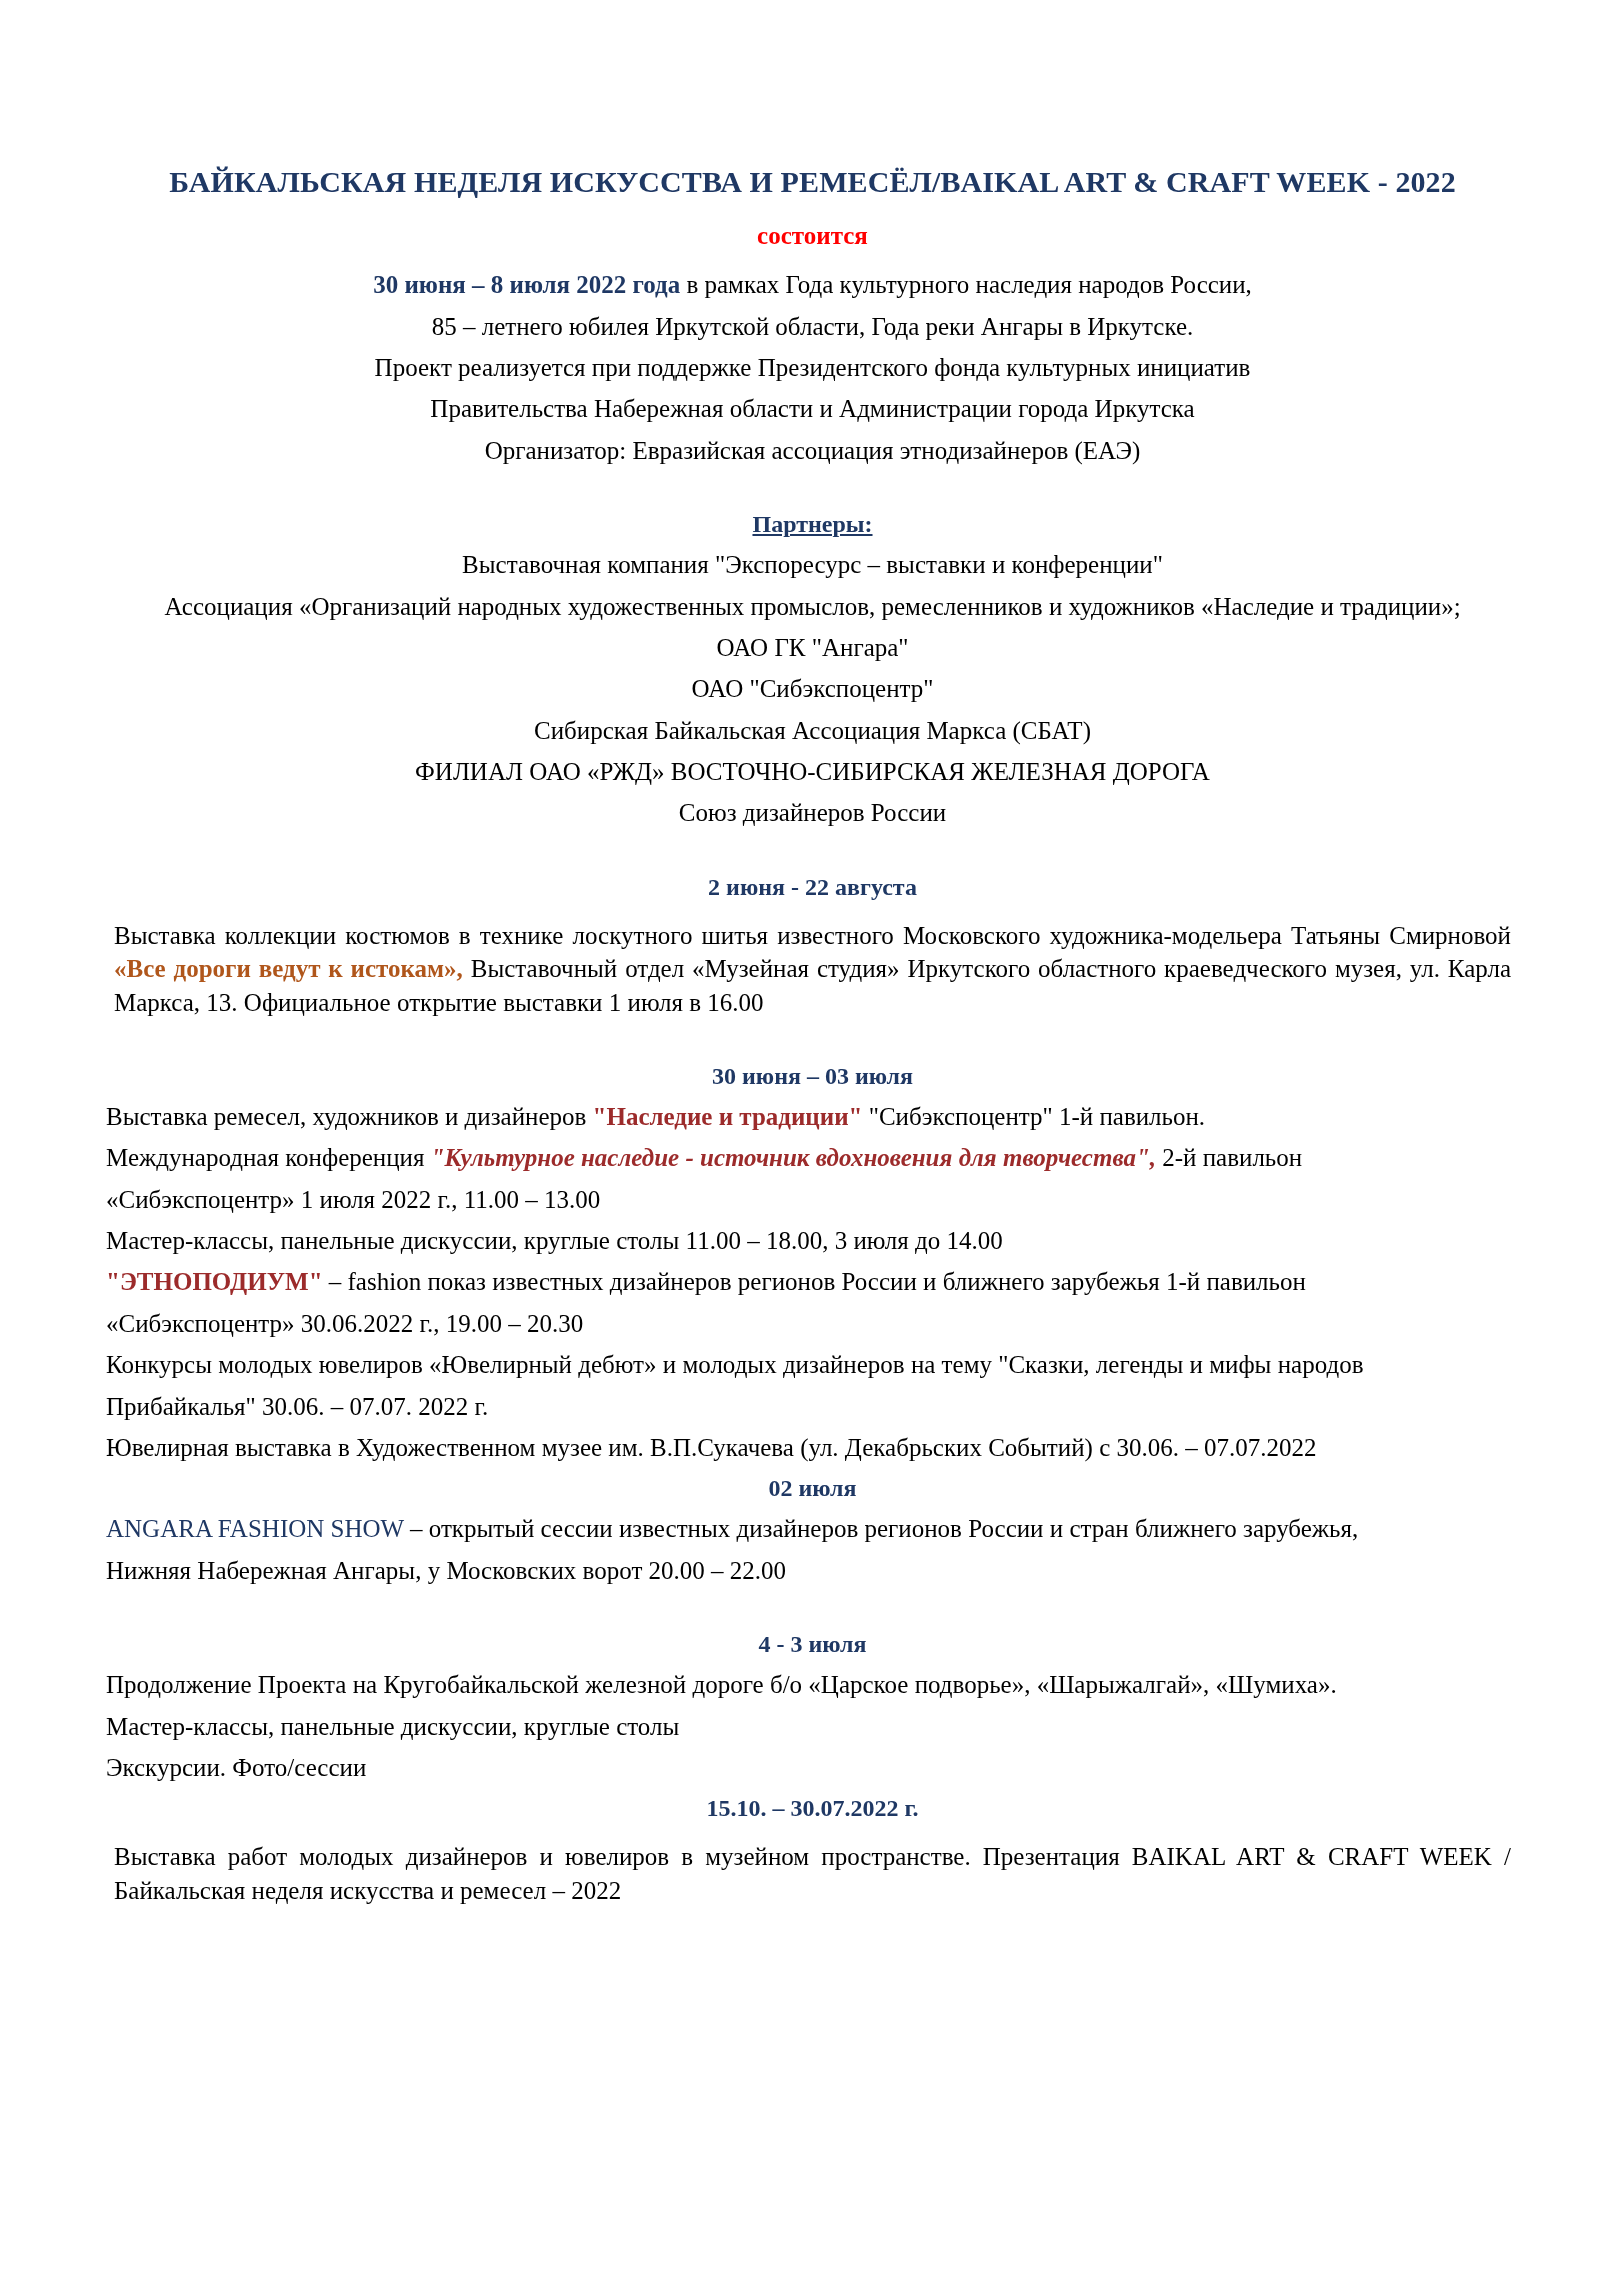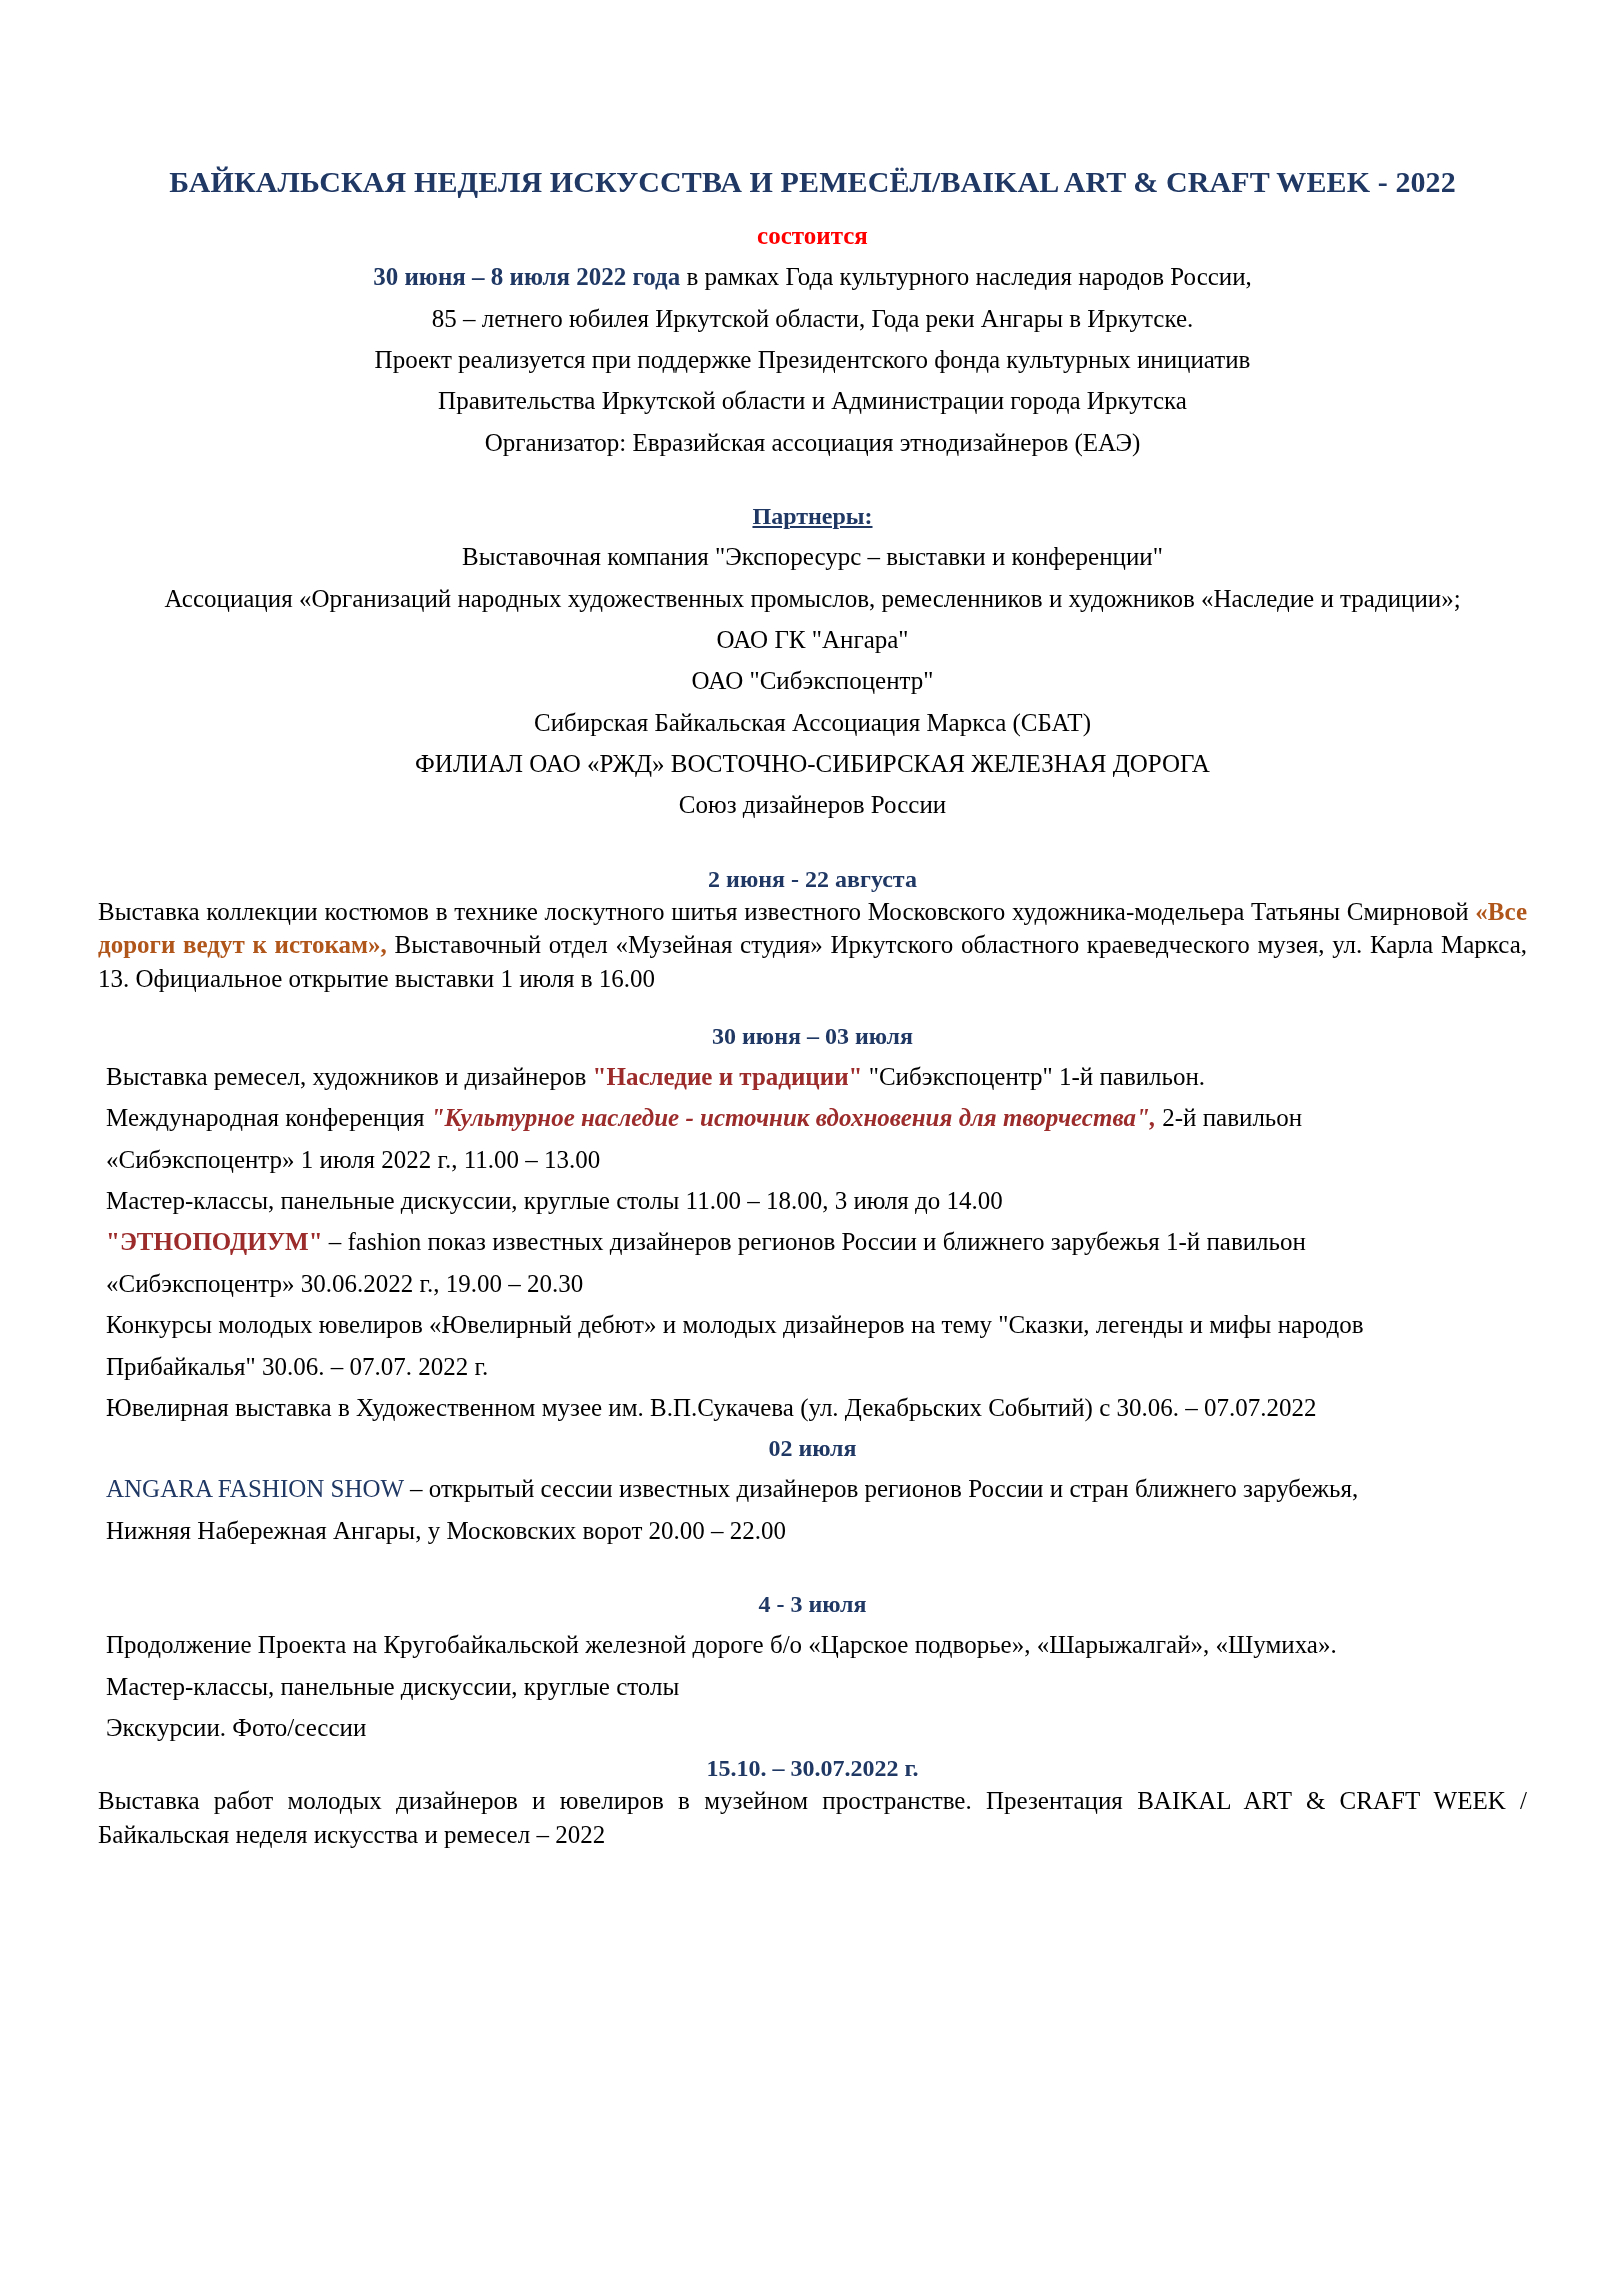--- a/index.html
+++ b/index.html
@@ -33,21 +33,21 @@
     line-height: 1.18;
     font-weight: bold;
     color: #1F3864;
     text-align: center;
     letter-spacing: 0.1px;
     margin: 0 0 19.5px 0;
   }
   .blk {
     font-size: 25px;
     line-height: 1.335;
-    margin: 0;
+    margin: 16px;
   }
   .ctr { text-align: center; }
   .just { text-align: justify; text-justify: inter-word; }
   .left { text-align: left; }
 
   .navy { color: #1F3864; }
   .red  { color: #FF0000; }
   .darkred { color: #9C2B2B; }
   .orange { color: #B0561B; }
   .b { font-weight: bold; }
@@ -77,21 +77,21 @@
 
     <div class="t-title">БАЙКАЛЬСКАЯ НЕДЕЛЯ ИСКУССТВА И РЕМЕСЁЛ/BAIKAL ART &amp; CRAFT WEEK -  2022</div>
 
     <div class="blk ctr red b">состоится</div>
 
     <div class="blk ctr line">
       <span class="navy b">30 июня – 8 июля 2022 года</span><span> в рамках  Года культурного наследия народов России,</span>
     </div>
     <div class="blk ctr line">85 – летнего юбилея  Иркутской области, Года реки Ангары в Иркутске.</div>
     <div class="blk ctr line">Проект реализуется   при поддержке Президентского фонда культурных инициатив</div>
-    <div class="blk ctr line">Правительства Иркутской области и Администрации города Иркутска</div>
+    <div class="blk ctr line">Правительства Набережная области и Администрации города Иркутска</div>
     <div class="blk ctr line">Организатор:  Евразийская ассоциация этнодизайнеров (ЕАЭ)</div>
 
     <div class="sp-2"></div>
 
     <div class="sec-head">
       <span class="u">Партнеры:</span>
     </div>
     <div class="blk ctr line">Выставочная компания "Экспоресурс – выставки и конференции"</div>
     <div class="blk ctr line">Ассоциация «Организаций народных художественных промыслов, ремесленников и художников «Наследие и традиции»;</div>
     <div class="blk ctr line">ОАО ГК "Ангара"</div>

